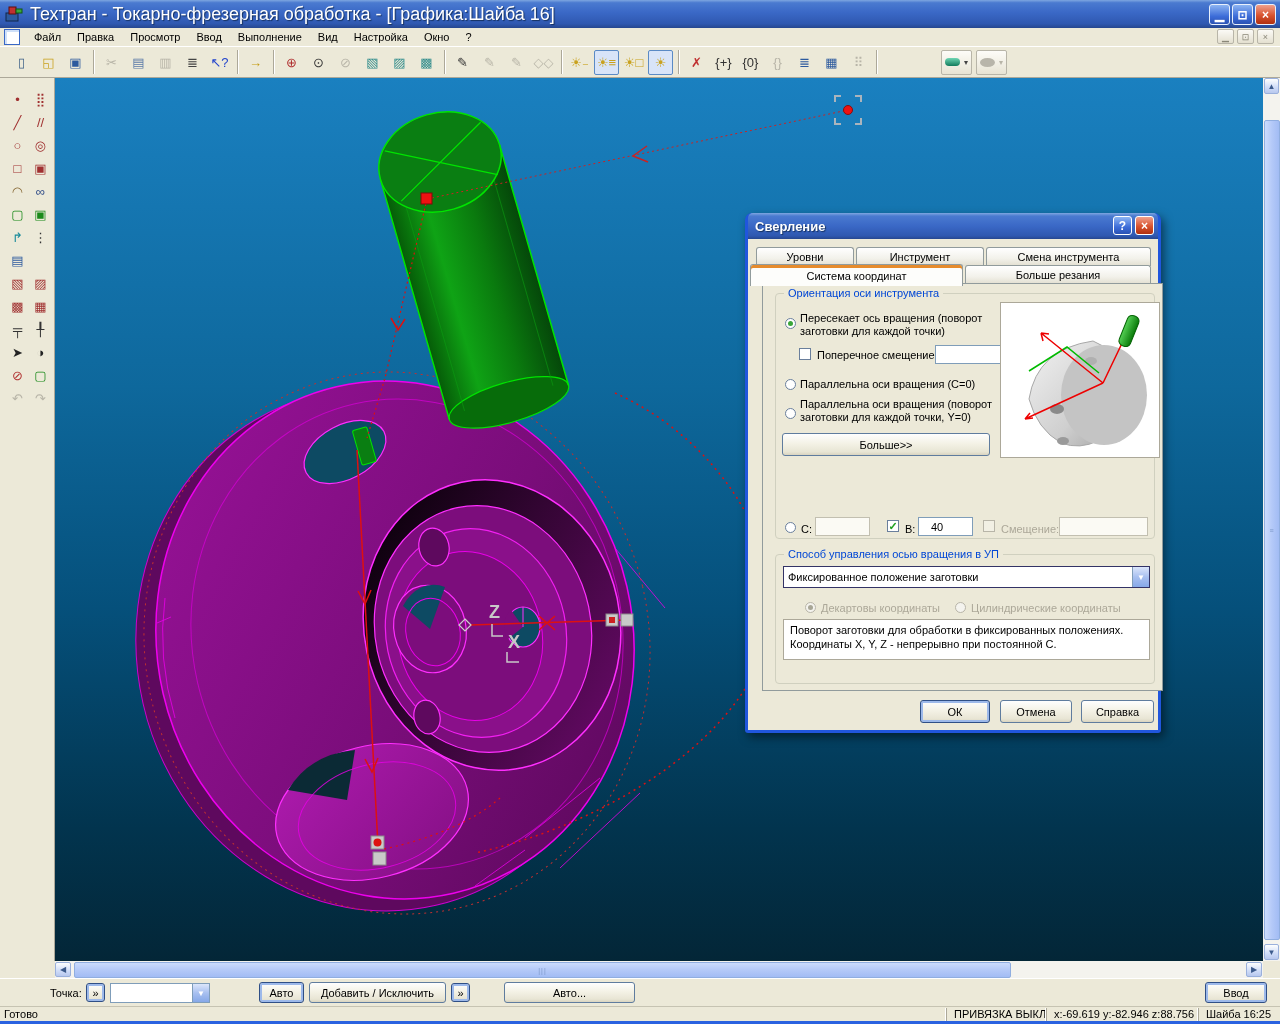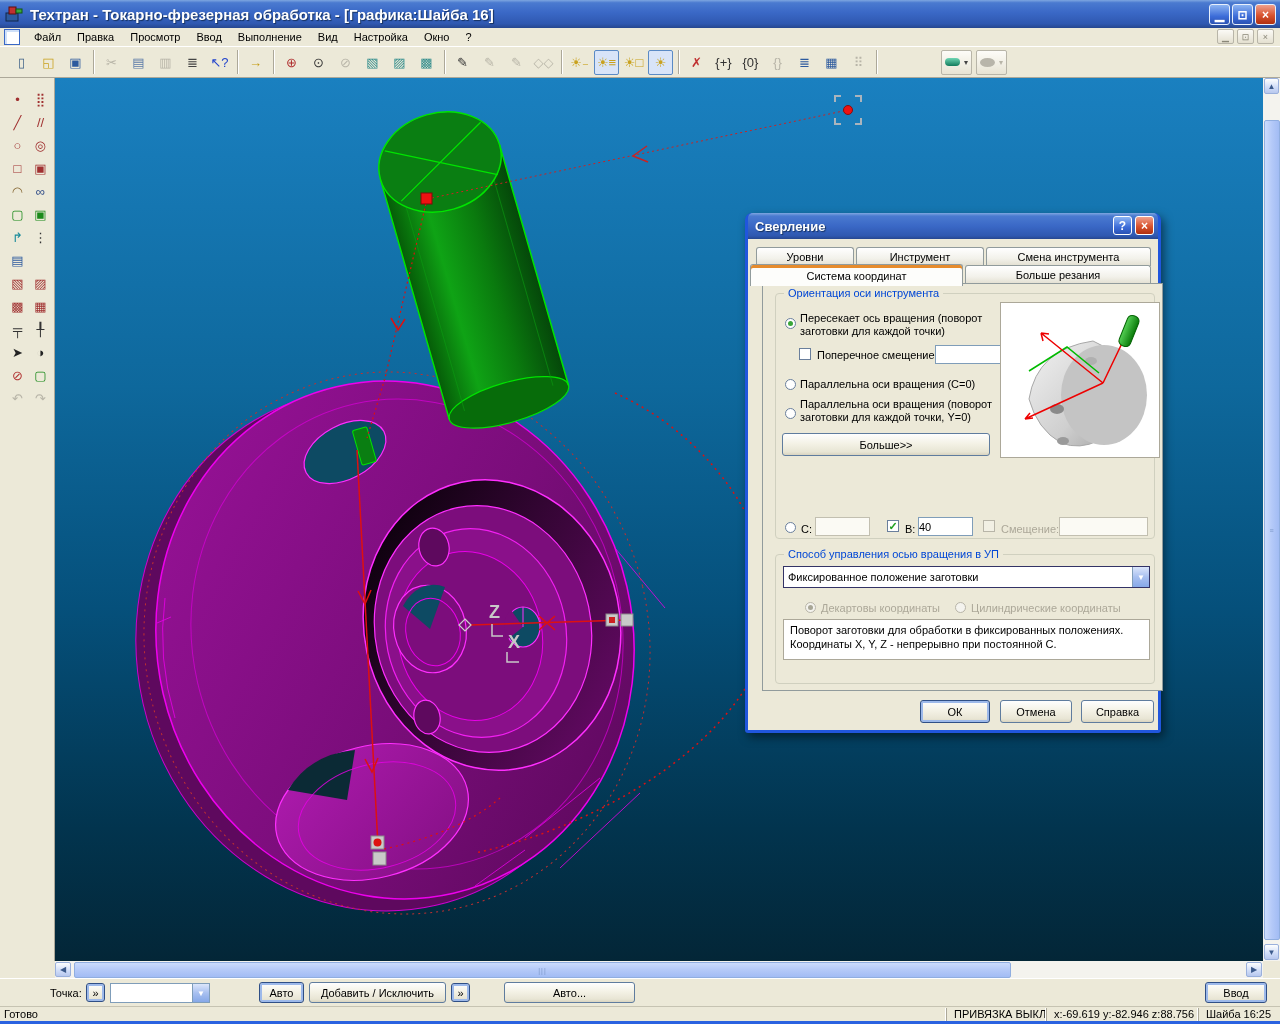--- a/index.html
+++ b/index.html
@@ -4,21 +4,21 @@
 <style>
   html,body{margin:0;padding:0;}
   body{width:1280px;height:1024px;position:relative;overflow:hidden;
        font-family:"Liberation Sans",sans-serif;background:#ece9d8;font-size:11px;color:#000;}
   .abs{position:absolute;}
 
   
   #titlebar{left:0;top:0;width:1280px;height:28px;
     background:linear-gradient(180deg,#7ea6e0 0%,#4a7ad0 10%,#3a68c6 45%,#2f58b0 85%,#26478f 100%);
     display:flex;align-items:center;}
-  #title-text{color:#fff;font-weight:bold;font-size:15px;text-shadow:1px 1px 1px #15305e;margin-left:6px;white-space:nowrap;}
+  #title-text{color:#fff;font-weight:normal;font-size:18px;text-shadow:1px 1px 1px #15305e;margin-left:6px;white-space:nowrap;}
   .win-btns{position:absolute;right:4px;top:4px;display:flex;gap:2px;}
   .win-btn{width:21px;height:21px;border-radius:3px;border:1px solid #e8f0fc;color:#fff;
     display:flex;align-items:center;justify-content:center;font-size:12px;font-weight:bold;
     background:linear-gradient(180deg,#8cb4f2,#3c6cd8 60%,#2a52b4);box-sizing:border-box;}
   .win-btn.close{background:linear-gradient(180deg,#f0a08c,#d8532f 55%,#b03010);}
 
   
   #menubar{left:0;top:28px;width:1280px;height:18px;background:#ece9d8;display:flex;align-items:center;
     border-bottom:1px solid #d8d4c4;}
   #child-icon{width:14px;height:14px;border:1px solid #3a68c6;background:#fff;margin:0 6px 0 4px;
@@ -108,21 +108,21 @@
   .radio{position:absolute;width:11px;height:11px;border:1px solid #6a7f9c;border-radius:50%;background:#fff;box-sizing:border-box;}
   .radio.sel::after{content:"";position:absolute;left:2px;top:2px;width:5px;height:5px;border-radius:50%;background:#3aa63a;}
   .radio.dis{border-color:#b8b5a8;background:#f4f3ee;}
   .radio.dis.sel::after{background:#a8a696;}
   .chk{position:absolute;width:12px;height:12px;border:1px solid #6a7f9c;background:#fff;box-sizing:border-box;
     display:flex;align-items:center;justify-content:center;font-size:11px;font-weight:bold;color:#21a121;}
   .chk.dis{border-color:#b8b5a8;background:#f2f0e4;}
   .lbl{position:absolute;font-size:11px;line-height:13px;white-space:nowrap;}
   .lbl.gray{color:#aca899;}
   .field{position:absolute;background:#fff;border:1px solid #7f9db9;box-sizing:border-box;
-    font-size:11px;padding-left:0;display:flex;align-items:center;}
+    font-size:11px;padding-left:12px;display:flex;align-items:center;}
   .field.dis{border-color:#c2bfb0;background:#fbfaf4;}
   #preview-box{position:absolute;left:237px;top:62px;width:160px;height:156px;background:#fff;
     border:1px solid #aca899;box-sizing:border-box;}
   #info-box{position:absolute;left:20px;top:379px;width:367px;height:41px;background:#fff;border:1px solid #aca899;
     box-sizing:border-box;padding:3px 6px;font-size:11px;line-height:14px;}
 </style>
 </head>
 <body>
 
 <div class="abs" id="titlebar">

